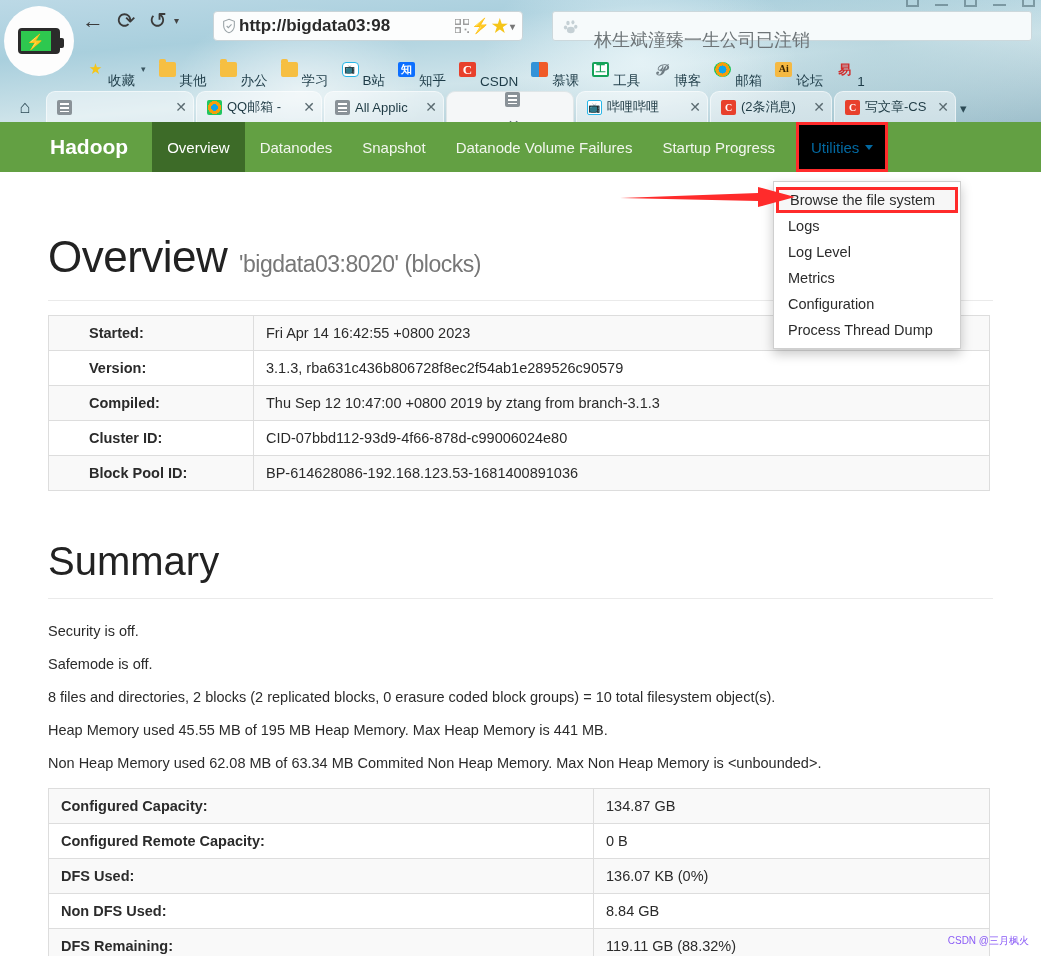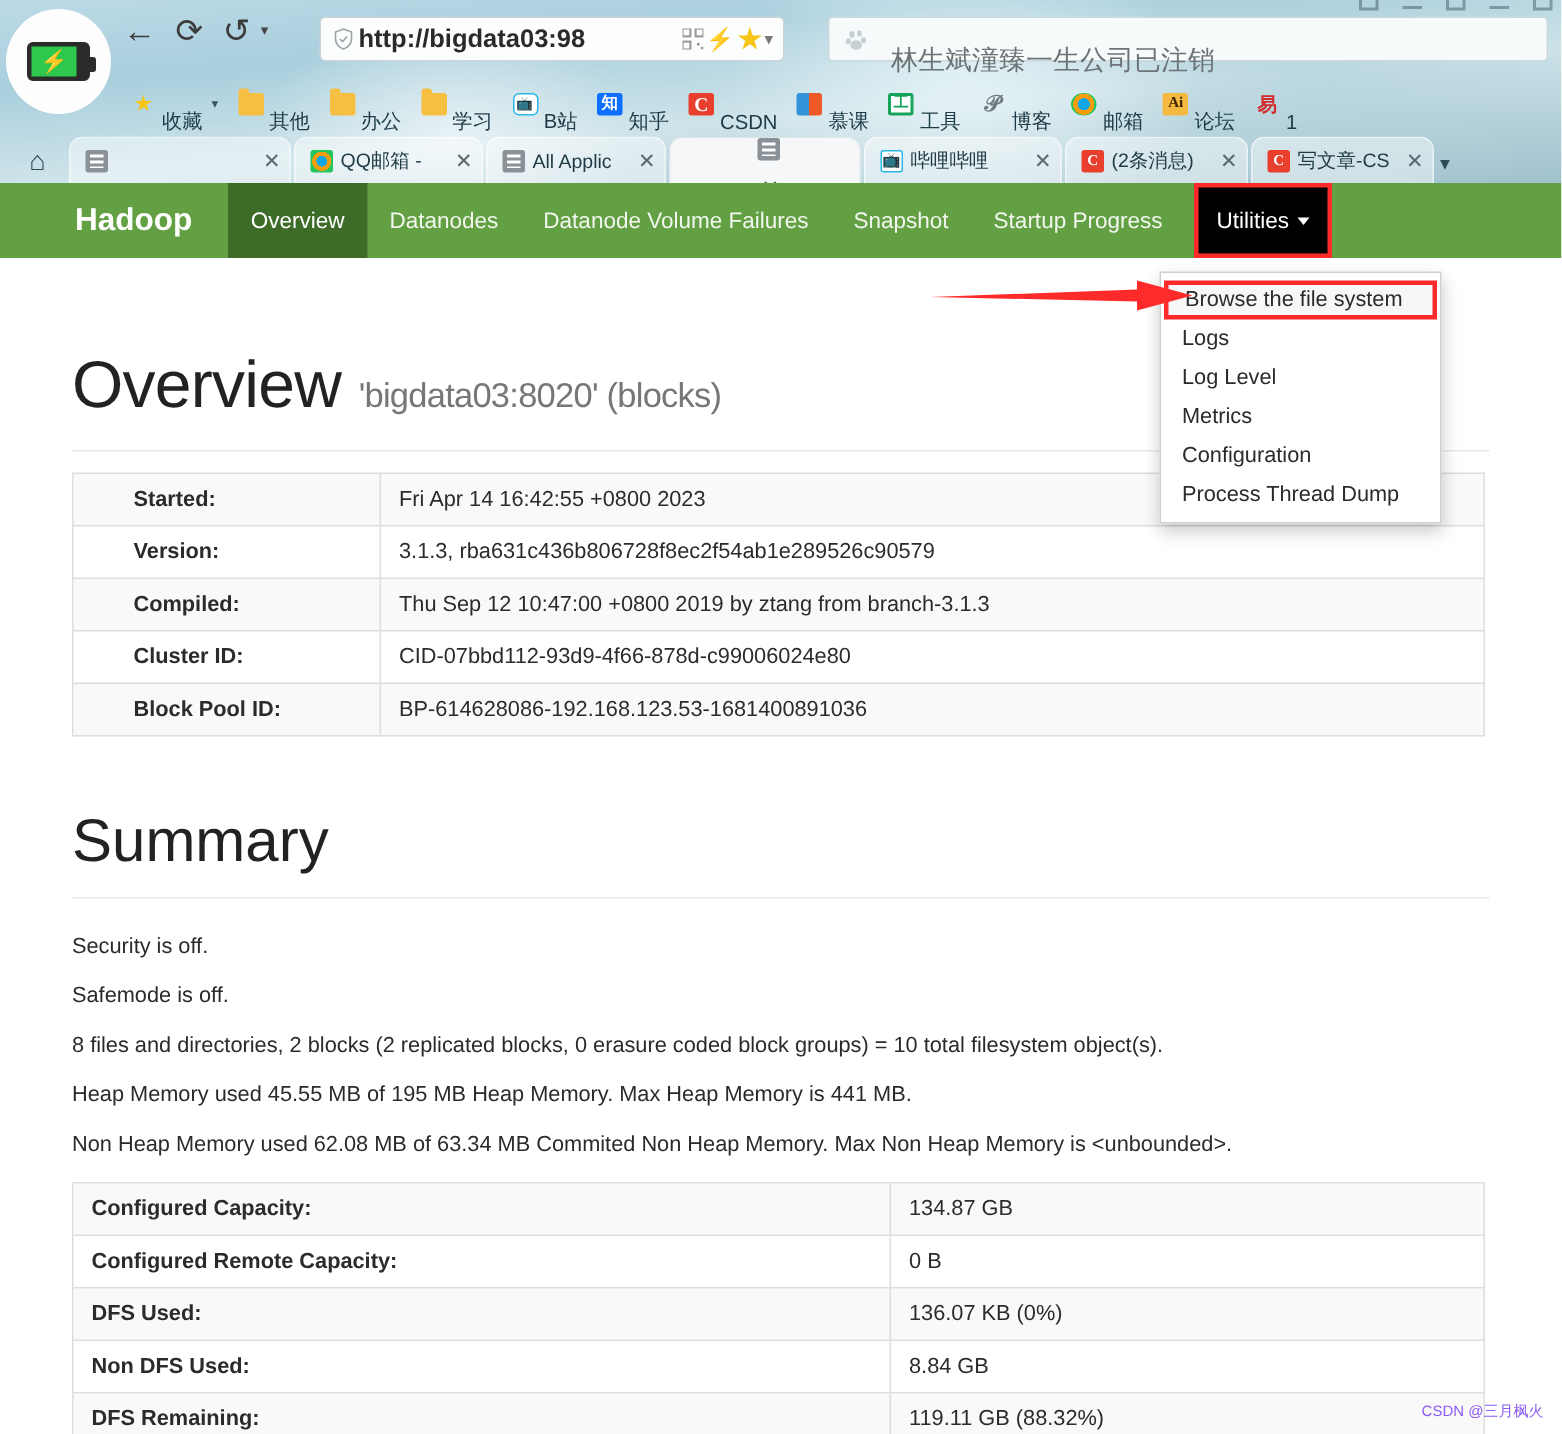--- a/index.html
+++ b/index.html
@@ -179,21 +179,21 @@
     cursor: pointer;
     text-align: right;
   }
   .nav-item {
     display: flex; align-items: center; padding: 0 15px;
     color: #f2f6ee; cursor: pointer; white-space: nowrap;
   }
   .nav-item.active { background: #3d6b28; color: #ffffff; }
   .nav-item.utilities {
     position: relative;
-    background: #000; color: #ffffff;
+    background: #000; color: #0369a1;
     border: 3px solid #ff2b2b;
     margin: 0 0 0 6px;
     padding: 0 12px;
   }
   .nav-item .caret-down {
     display: inline-block; margin-left: 6px;
     width: 0; height: 0;
     border-left: 4px solid transparent;
     border-right: 4px solid transparent;
     border-top: 5px solid currentColor;
@@ -427,22 +427,22 @@
     <div class="tab-overflow">▾</div>
   </div>
 </div>
 
 <div class="page">
 
   <div class="navbar">
     <div class="brand">Hadoop</div>
     <div class="nav-item active">Overview</div>
     <div class="nav-item">Datanodes</div>
+    <div class="nav-item">Snapshot</div>
     <div class="nav-item">Datanode Volume Failures</div>
-    <div class="nav-item">Snapshot</div>
     <div class="nav-item">Startup Progress</div>
     <div class="nav-item utilities">
       <span>Utilities</span>
       <span class="caret-down"></span>
     </div>
   </div>
 
   <div class="content">
     <div class="page-header">
       <span>Overview</span>

